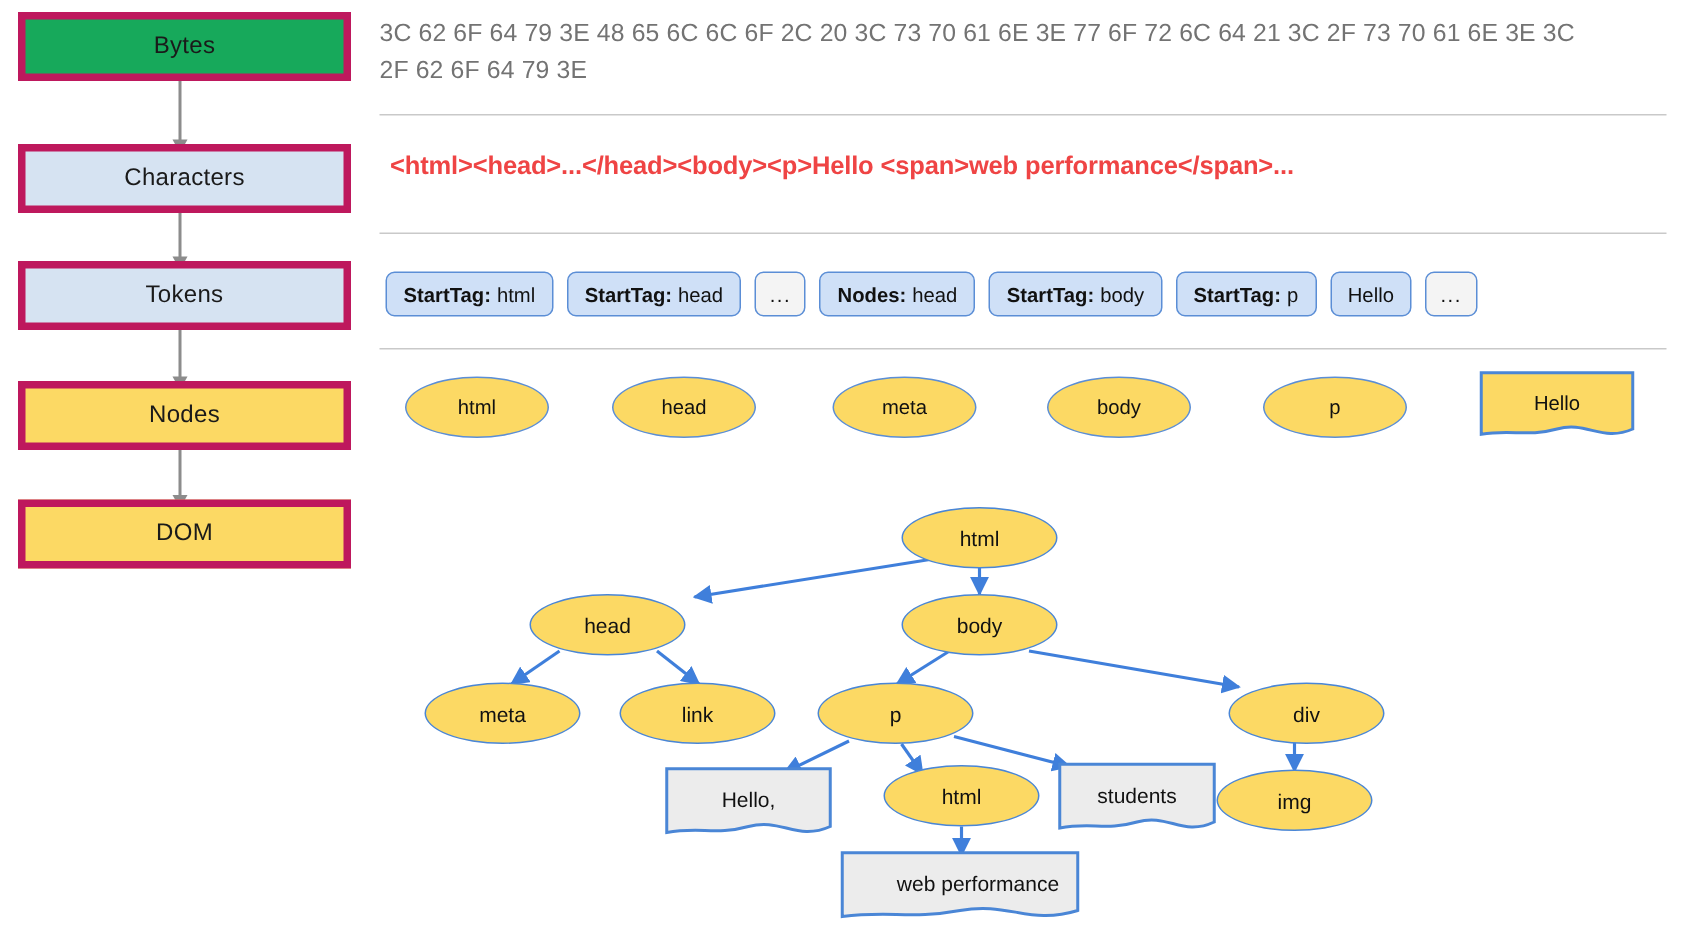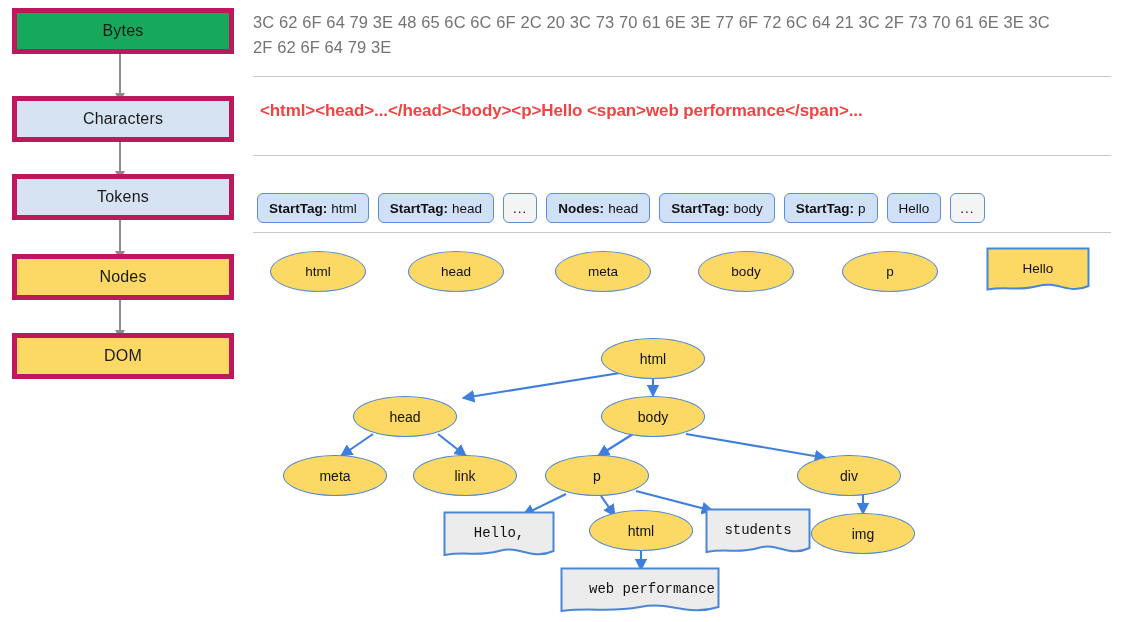--- a/index.html
+++ b/index.html
@@ -94,21 +94,20 @@
   }
 
   
   #tokens {
     position: absolute;
     left: 4px;
     top: 181px;
     display: flex;
     align-items: center;
     gap: 9px;
-    margin-top: 12px;
   }
   .token {
     height: 30px;
     box-sizing: border-box;
     border: 1.5px solid #5b8ed6;
     border-radius: 6px;
     background: #cfe0f7;
     display: flex;
     align-items: center;
     justify-content: center;
@@ -176,21 +175,20 @@
   }
   .ttext {
     position: absolute;
     display: flex;
     align-items: center;
     justify-content: center;
     font-size: 14px;
     color: #111;
     box-sizing: border-box;
     z-index: 3;
-    font-family: Liberation Mono, monospace;
   }
   .ttext svg { position: absolute; left: 0; top: 0; z-index: 1; }
   .ttext span { position: relative; z-index: 2; padding-bottom: 6px; }
 </style>
 </head>
 <body>
 
 <div id="pipeline">
   <div class="stage-box stage-green" style="top:8px">
       <span>Bytes</span>
@@ -319,21 +317,21 @@
       </div>
     <div class="tnode" style="left:30px;top:139px;width:104px;height:41px">
         <span>meta</span>
       </div>
     <div class="tnode" style="left:160px;top:139px;width:104px;height:41px">
         <span>link</span>
       </div>
     <div class="tnode" style="left:292px;top:139px;width:104px;height:41px">
         <span>p</span>
       </div>
-    <div class="tnode" style="left:544px;top:139px;width:104px;height:41px">
+    <div class="tnode" style="left:566px;top:139px;width:104px;height:41px">
         <span>div</span>
       </div>
 
     <div class="ttext" style="left:190px;top:195px;width:112px;height:50px">
       <svg width="112" height="50" viewBox="0 0 112 50">
         <path d="M1.5,1.5 L110.5,1.5 L110.5,40 C88,50 78,34 56,40 C34,46 24,40 1.5,44 Z" fill="#ececec" stroke="#4a86d6" stroke-width="2"></path>
       </svg>
       <span>Hello,</span>
     </div>
 

